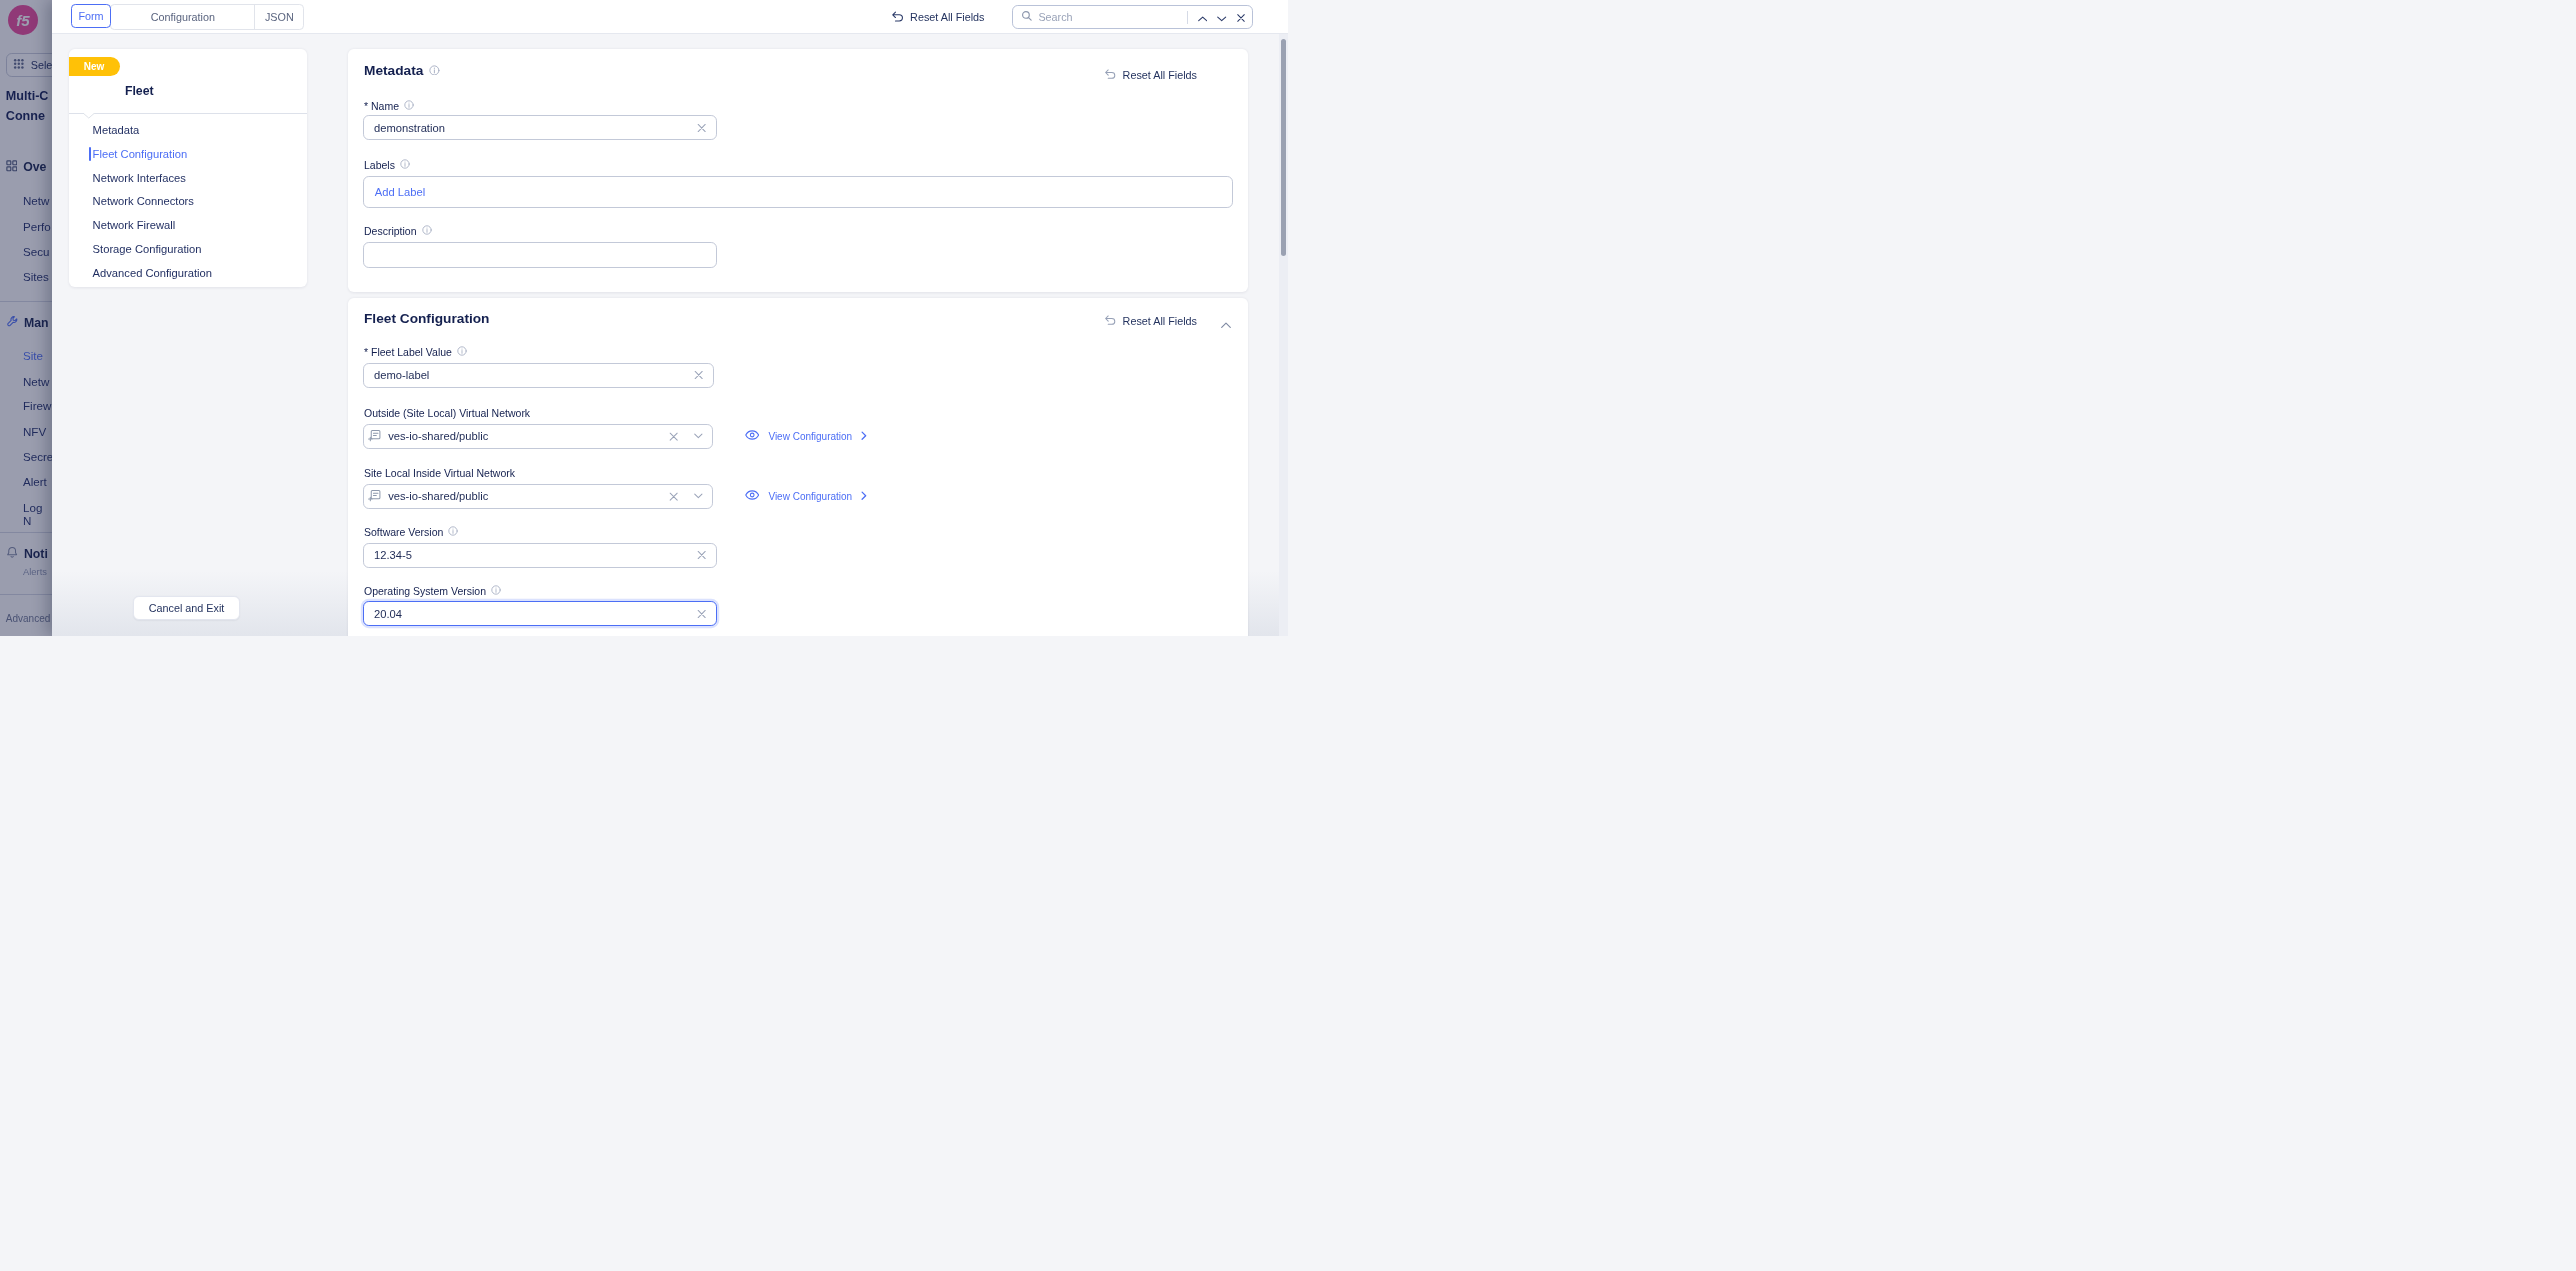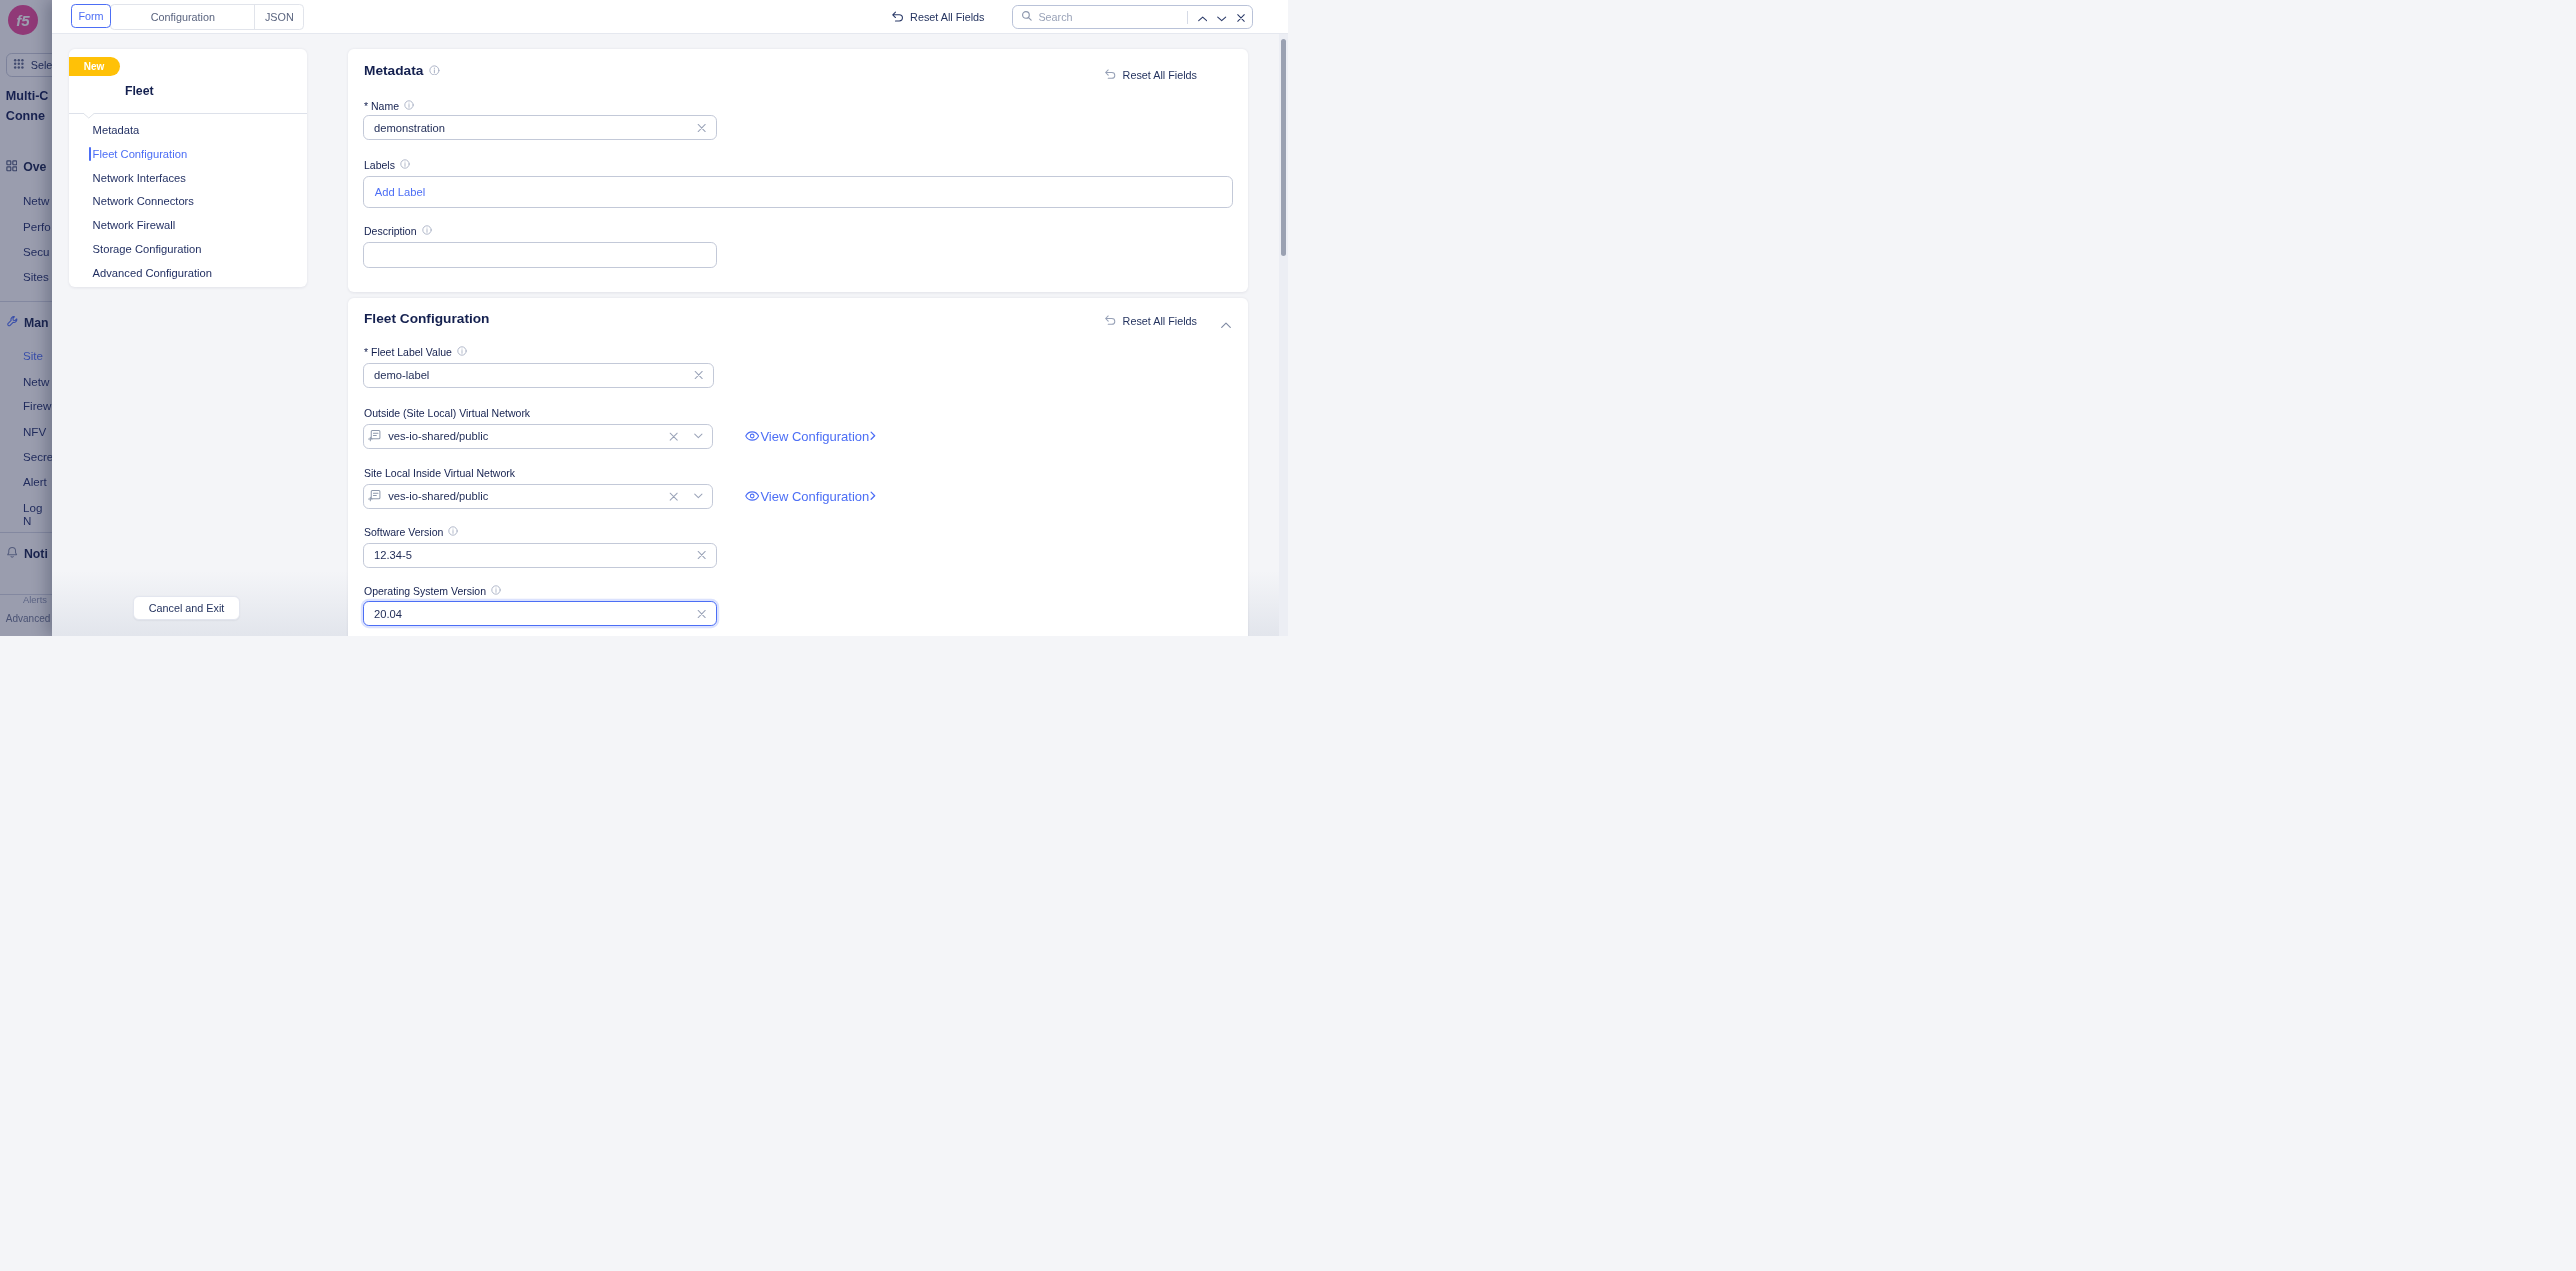--- a/index.html
+++ b/index.html
@@ -86,22 +86,22 @@
   .clear-x { position:absolute; right:9.4px; top:50%; transform:translateY(-50%); cursor:pointer; display:flex; }
   .labels-box { position:absolute; left:15px; top:127px; width:870px; height:32px;
                 border:0.7px solid #c3c9d8; border-radius:5.8px; background:#fff;
                 display:flex; align-items:center; padding-left:10.8px; cursor:text; }
   .add-label { color:#4c6ef5; font-size:11.2px; }
   .sel { position:absolute; width:350px; height:24.6px; border:0.7px solid #c3c9d8; border-radius:5.8px;
          background:#fff; display:flex; align-items:center; padding-left:4px; gap:7.2px; cursor:pointer; }
   .sel .sel-text { font-size:11.2px; color:#1e2a55; flex:1; }
   .sel .sel-x { margin-right:8.7px; display:flex; cursor:pointer; }
   .sel .sel-chev { margin-right:9.4px; display:flex; cursor:pointer; }
-  .view-link { position:absolute; height:24.6px; display:flex; align-items:center; gap:1px;
-               color:#4c6ef5; font-size:13px; cursor:pointer; }
+  .view-link { position:absolute; height:24.6px; display:flex; align-items:center; gap:9px;
+               color:#4c6ef5; font-size:10px; cursor:pointer; }
 
   
   #scroll-track { position:absolute; right:0; top:34px; bottom:0; width:9.4px; background:#eceef4; }
   #scroll-thumb { position:absolute; right:2.2px; top:5px; width:5px; height:217px; border-radius:2.9px; background:#9aa1b2; }
 </style>
 </head>
 <body>
 
 <div id="stage">
 
@@ -170,21 +170,21 @@
 
     <div class="side-head" style="top:546px;">
       <span>
         <svg width="12.3" height="13" viewBox="0 0 17 18" fill="none" stroke="#7c86a2" stroke-width="1.4" stroke-linecap="round" stroke-linejoin="round">
           <path d="M8.5 2a4.7 4.7 0 0 1 4.7 4.7v2.7l1.5 2.6H2.3l1.5-2.6V6.7A4.7 4.7 0 0 1 8.5 2z"></path>
           <path d="M6.9 14.4a1.7 1.7 0 0 0 3.2 0"></path>
         </svg>
       </span>
       <span>Noti</span>
     </div>
-    <div class="side-sub" style="top:566px;margin-top:28px;">Alerts</div>
+    <div class="side-sub" style="top:566px;">Alerts</div>
 
     <div class="side-div" style="top:594px;"></div>
     <div class="side-foot" style="top:613px;">Advanced</div>
 
     <div id="dim-overlay"></div>
   </div>
 
   <div id="modal">
 
     <div id="topbar">

